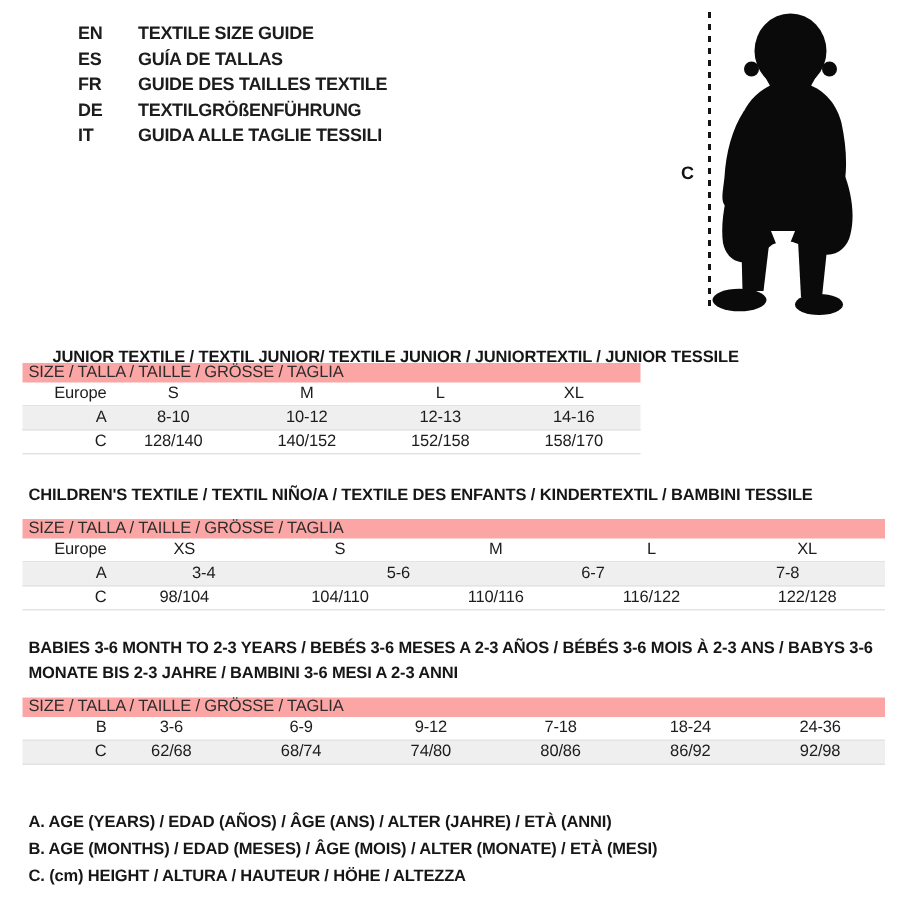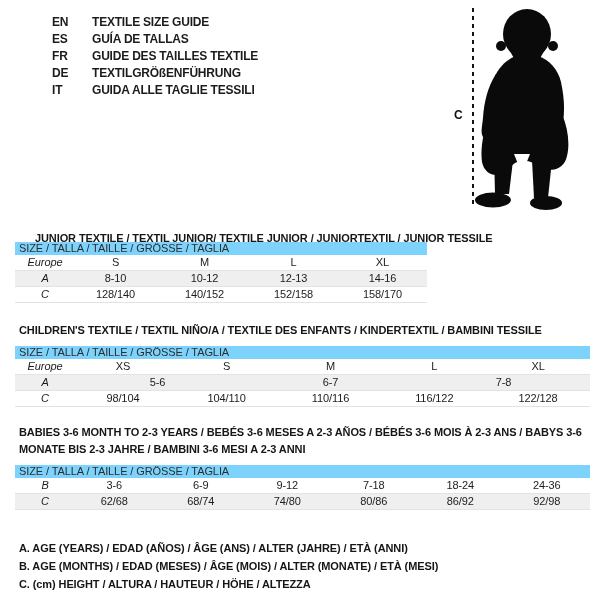--- a/index.html
+++ b/index.html
@@ -26,29 +26,29 @@
     padding-left:4px;color:#161616;
   }
   .title-junior{top:214px;}
   .title-children{top:322px;}
   .title-babies{top:424px;}
   .size-table{position:absolute;left:15px;}
   .table-junior{top:242px;width:412px;}
   .table-children{top:346px;width:575px;}
   .table-babies{top:465px;width:575px;}
   .size-bar{
-    height:13px;line-height:13px;background:#7dd3fc;color:#2d2d2d;
+    height:13px;line-height:13px;background:#fca5a5;color:#2d2d2d;
     font-size:11px;padding-left:4px;letter-spacing:-0.1px;
   }
   .trow{
     display:flex;height:15px;line-height:15px;font-size:11px;
     border-bottom:1px solid #e3e3e3;letter-spacing:-0.1px;
   }
   .trow.shade{background:#efefef;}
-  .tlabel{width:52px;padding-left:4px;text-align:center;font-style:italic;}
+  .tlabel{width:52px;padding-left:4px;text-align:right;}
   .tcell{flex:1;text-align:center;}
   
   .legend{position:absolute;left:19px;top:539px;}
   .legend-line{
     font-size:11px;font-weight:bold;line-height:18px;letter-spacing:-0.1px;color:#161616;
   }
 </style>
 </head>
 <body>
 
@@ -143,20 +143,21 @@
       <div class="trow">
         <span class="tlabel">Europe</span>
         <span class="tcell">XS</span>
         <span class="tcell">S</span>
         <span class="tcell">M</span>
         <span class="tcell">L</span>
         <span class="tcell">XL</span>
       </div>
       <div class="trow shade">
         <span class="tlabel">A</span>
+        <span class="tcell">3-4</span>
         <span class="tcell">5-6</span>
         <span class="tcell">6-7</span>
         <span class="tcell">7-8</span>
       </div>
       <div class="trow">
         <span class="tlabel">C</span>
         <span class="tcell">98/104</span>
         <span class="tcell">104/110</span>
         <span class="tcell">110/116</span>
         <span class="tcell">116/122</span>

